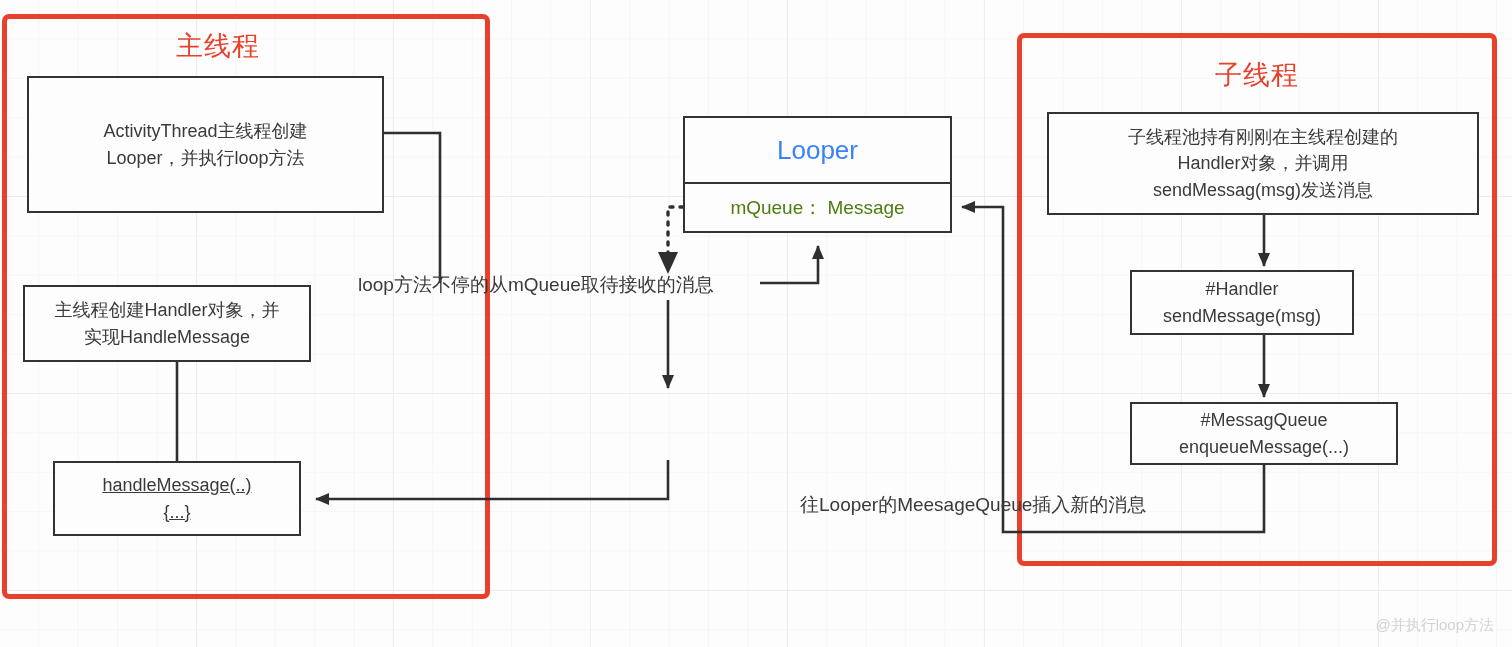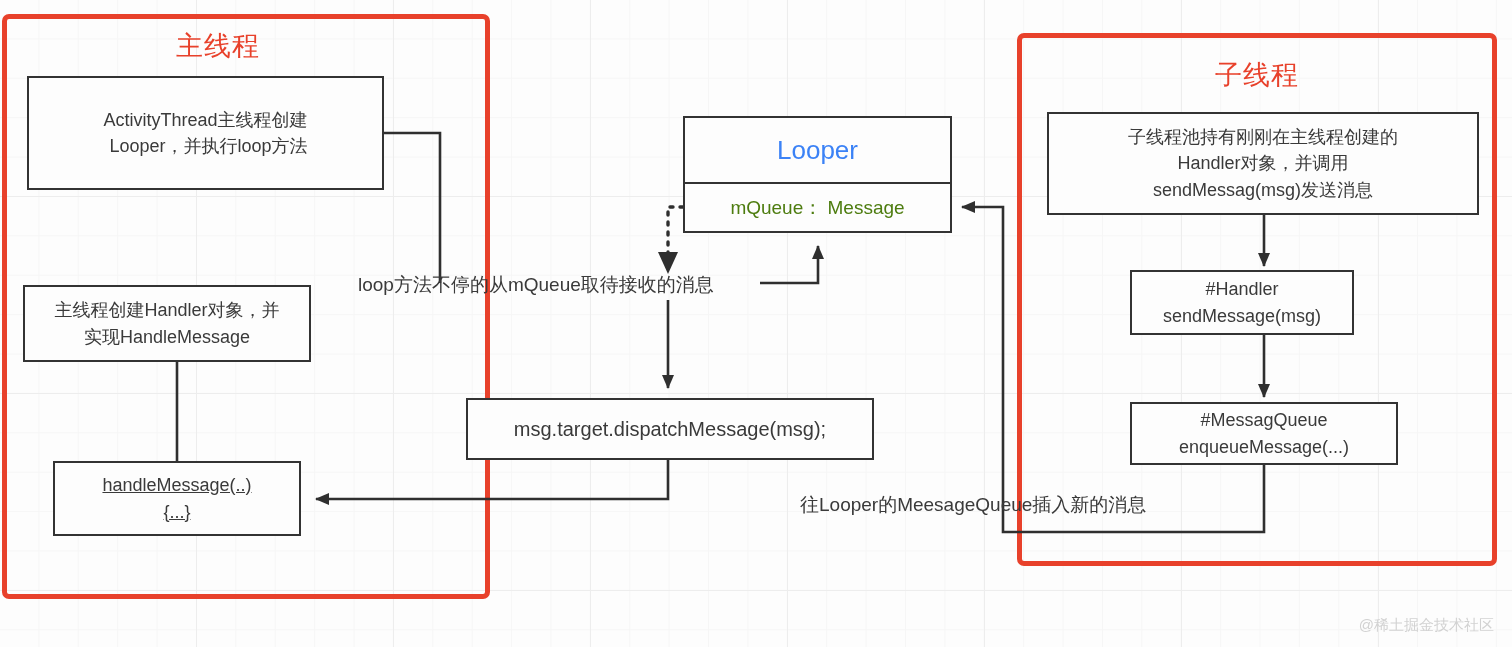--- a/index.html
+++ b/index.html
@@ -135,45 +135,44 @@
 
     <path d="M177,362 L177,461" fill="none" stroke="#2f2f2f" stroke-width="2.6"></path>
 
     <path d="M1264,215 L1264,266" fill="none" stroke="#2f2f2f" stroke-width="2.6" marker-end="url(#arrow-big)"></path>
 
     <path d="M1264,335 L1264,397" fill="none" stroke="#2f2f2f" stroke-width="2.6" marker-end="url(#arrow-big)"></path>
 
     <path d="M1264,465 L1264,532 L1003,532 L1003,207 L962,207" fill="none" stroke="#2f2f2f" stroke-width="2.6" marker-end="url(#arrow-big)"></path>
   </svg>
 
-  <div class="node" style="left:27px; top:76px; width:357px; height:114px;text-align:right;">ActivityThread主线程创建
+  <div class="node" style="left:27px; top:76px; width:357px; height:137px;">ActivityThread主线程创建
 Looper，并执行loop方法</div>
 
   <div class="node" style="left:23px; top:285px; width:288px; height:77px;">主线程创建Handler对象，并
 实现HandleMessage</div>
 
   <div class="node" style="left:53px; top:461px; width:248px; height:75px;text-decoration:underline;">handleMessage(..)
 {...}</div>
 
   <div class="looper-box" style="left:683px; top:116px; width:269px; height:117px;">
     <div class="looper-title">Looper</div>
     <div class="looper-field">mQueue： Message</div>
   </div>
 
-  <div class="node" style="left:466px; top:398px; width:408px; height:62px; font-size:20px;">msg.target.dispatchMessage(msg);</div>
 
   <div class="node" style="left:1047px; top:112px; width:432px; height:103px;">子线程池持有刚刚在主线程创建的
 Handler对象，并调用
 sendMessag(msg)发送消息</div>
 
   <div class="node" style="left:1130px; top:270px; width:224px; height:65px;">#Handler
 sendMessage(msg)</div>
 
   <div class="node" style="left:1130px; top:402px; width:268px; height:63px;">#MessagQueue
 enqueueMessage(...)</div>
 
   <div class="edge-label" style="left:358px; top:272px;">loop方法不停的从mQueue取待接收的消息</div>
 
   <div class="edge-label" style="left:800px; top:492px;">往Looper的MeesageQueue插入新的消息</div>
 
-  <div class="watermark">@稀土掘金技术社区</div>
+  <div class="watermark">@并执行loop方法</div>
 
 </div>
 
 </body></html>

